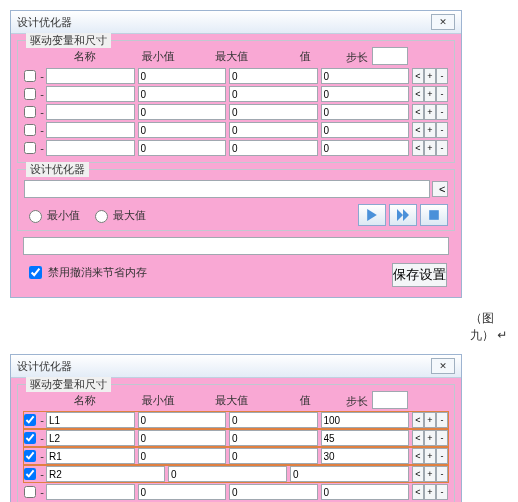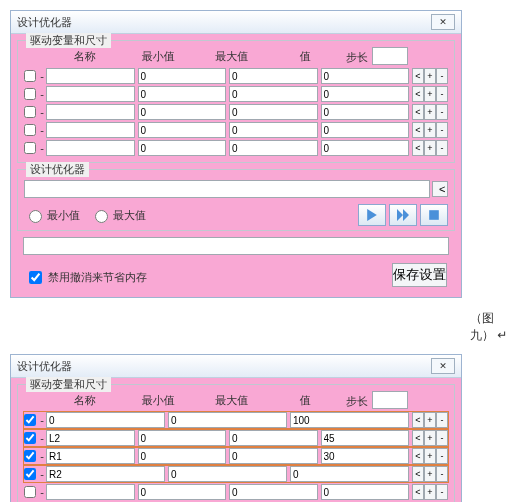--- a/index.html
+++ b/index.html
@@ -24,21 +24,21 @@
 .minibtns button{width:12px;height:16px;border:1px solid #a0a8b0;background:#f4f6f8;font-size:9px;padding:0;line-height:1;cursor:pointer}
 .target-row{display:flex;align-items:center;gap:2px;margin-top:4px}
 .target-row input[type=text]{flex:1;height:14px;border:1px solid #a0a8b0;background:#fff}
 .target-row .bbtn{width:16px;height:16px;border:1px solid #a0a8b0;background:#f4f6f8;font-size:11px}
 .radio-row{display:flex;align-items:center;gap:10px;margin-top:6px}
 .radio-row label{display:flex;align-items:center;gap:2px}
 .playbtns{display:flex;gap:3px;margin-left:auto}
 .playbtns button{width:28px;height:22px;border:1px solid #8aa8d0;background:linear-gradient(#fff,#dce8f4);cursor:pointer;display:flex;align-items:center;justify-content:center}
 .playbtns svg{width:12px;height:12px}
 .longbar{height:16px;border:1px solid #a0a8b0;background:#fff;margin:4px 6px}
-.footer{display:flex;align-items:flex-end;padding:4px 8px;gap:24px}
+.footer{display:flex;align-items:flex-start;padding:4px 8px;gap:24px}
 .footer label{display:flex;align-items:center;gap:3px}
 .footer .save{margin-left:auto;padding:2px 0;border:1px solid #a0a8b0;background:#f4f6f8;cursor:pointer}
 .caption{display:inline-block;margin:4px 0 10px 460px;font-size:12px}
 </style>
 </head>
 <body>
 
 <div id="mount"><div class="dialog">
       <div class="titlebar">
         <span>设计优化器</span>
@@ -173,20 +173,21 @@
             <span class="col">名称</span>
             <span class="col">最小值</span>
             <span class="col">最大值</span>
             <span class="col">值</span>
             <span class="step">步长<input type="text" value="" style=""></span>
             <span class="btns-sp"></span>
           </div>
           <div class="row hl">
             <input type="checkbox" class="chk" checked="" style="">
             <span class="dash">-</span>
+            <input type="text" value="L1" style="">
             <input type="text" value="0" style="">
             <input type="text" value="0" style="">
             <input type="text" value="100" style="">
             <div class="minibtns">
               <button>&lt;</button>
               <button>+</button>
               <button>-</button>
             </div>
           </div>
           <div class="row hl">

